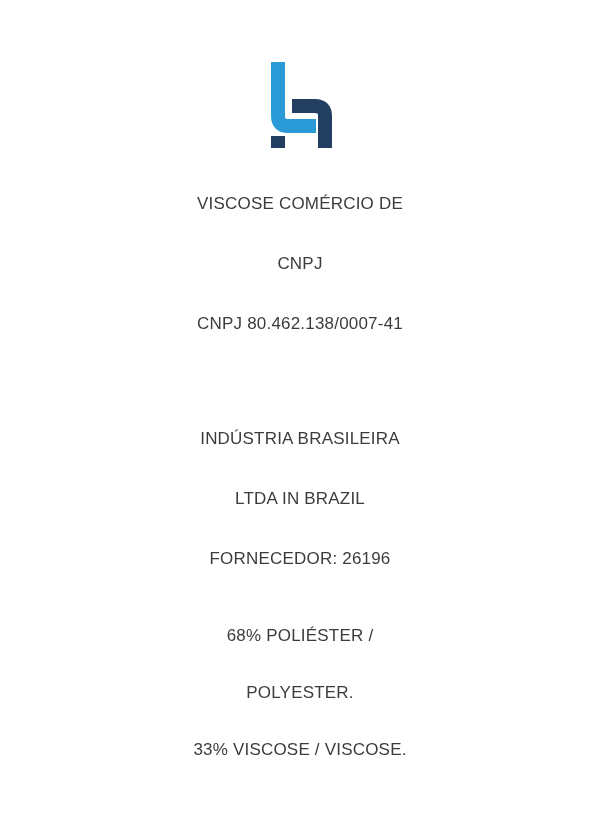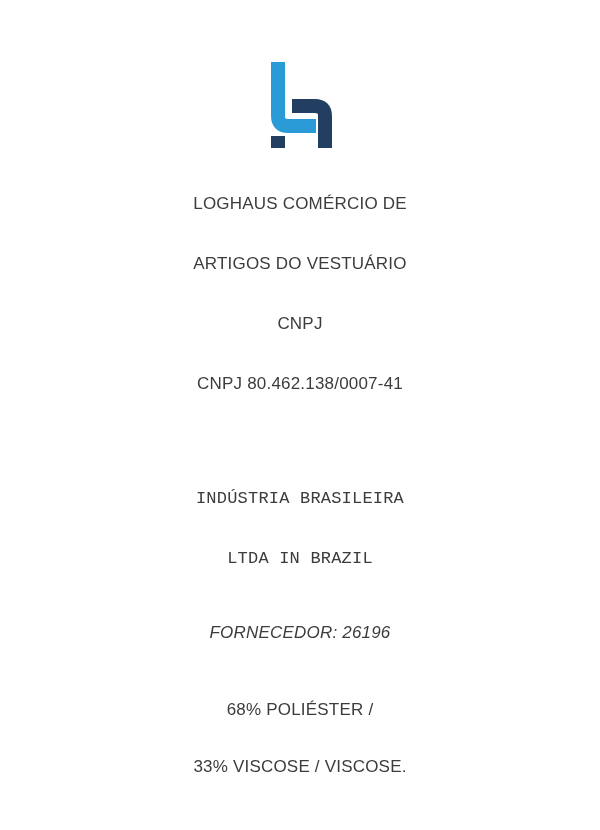--- a/index.html
+++ b/index.html
@@ -5,49 +5,49 @@
   html,body{margin:0;padding:0;background:#ffffff;}
   body{width:600px;height:830px;overflow:hidden;
        font-family:"Liberation Sans", sans-serif;color:#3c3c3c;}
   .label{width:600px;padding-top:60px;text-align:center;}
   .logo{display:block;margin:0 auto;}
   .logo path{fill:none;stroke-linecap:butt;}
   .logo .lb{stroke:#2b9bd7;stroke-width:14;}
   .logo .nv{stroke:#223e60;stroke-width:14;}
   .block{font-size:17px;letter-spacing:.2px;white-space:pre;}
   .company{margin-top:2px;line-height:20px;}
-  .origin{margin-top:15px;line-height:20px;font-family:Liberation Mono, monospace;}
-  .supplier{margin-top:14px;line-height:20px;font-style:italic;}
+  .origin{margin-top:15px;line-height:20px;}
+  .supplier{margin-top:0;line-height:20px;}
   .composition{margin-top:19px;line-height:19px;}
 </style>
 </head>
 <body>
 
 <div class="label">
 
   <svg class="logo" width="66" height="92" viewBox="0 0 66 92" aria-hidden="true">
     <path class="lb" d="M11 2 V56 Q11 66 21 66 H49"></path>
     <path class="nv" d="M25 46 H48 Q58 46 58 56 V88"></path>
     <path class="nv" d="M11 76 V88"></path>
   </svg>
 
   <div class="block company">
-    <div>LOGHAUS COMÉRCIO DE</div>
-    <div>ARTIGOS DO VESTUÁRIO</div>
+    <div>VISCOSE COMÉRCIO DE</div>
     <div>CNPJ</div>
     <div>CNPJ 80.462.138/0007-41</div>
   </div>
 
   <div class="block origin">
     <div>INDÚSTRIA BRASILEIRA</div>
     <div>LTDA IN BRAZIL</div>
   </div>
 
   <div class="block supplier">FORNECEDOR: 26196</div>
 
   <div class="block composition">
     <div>68% POLIÉSTER /</div>
+    <div>POLYESTER.</div>
     <div>33% VISCOSE / VISCOSE.</div>
     
     
   </div>
 
 </div>
 
 </body></html>

